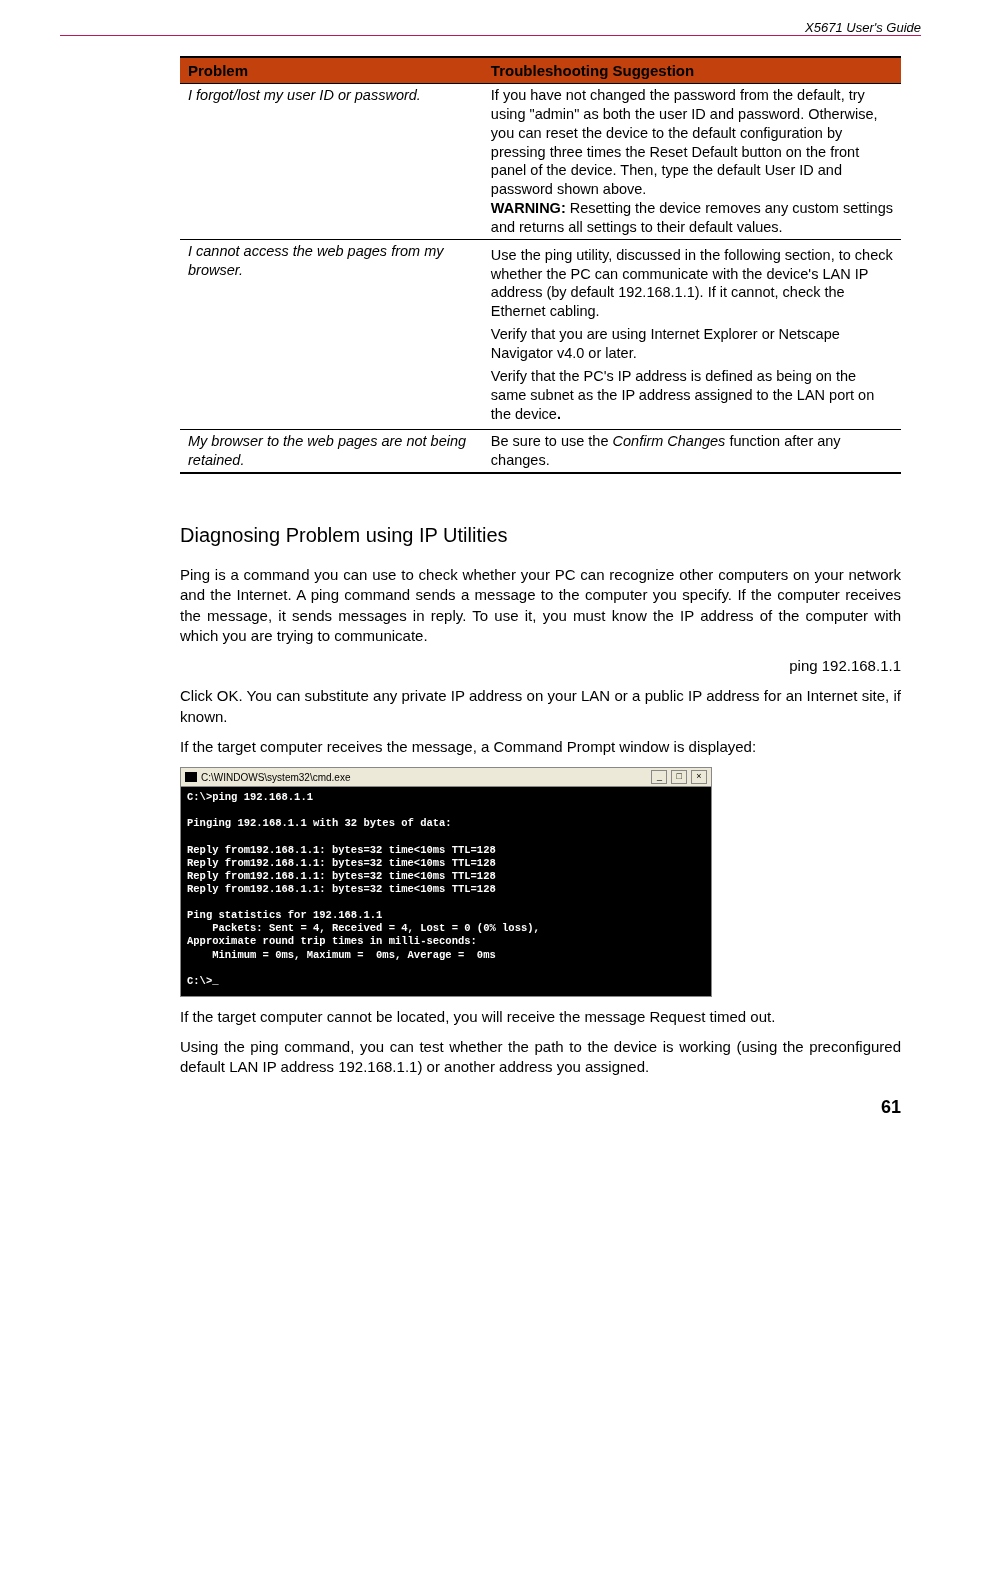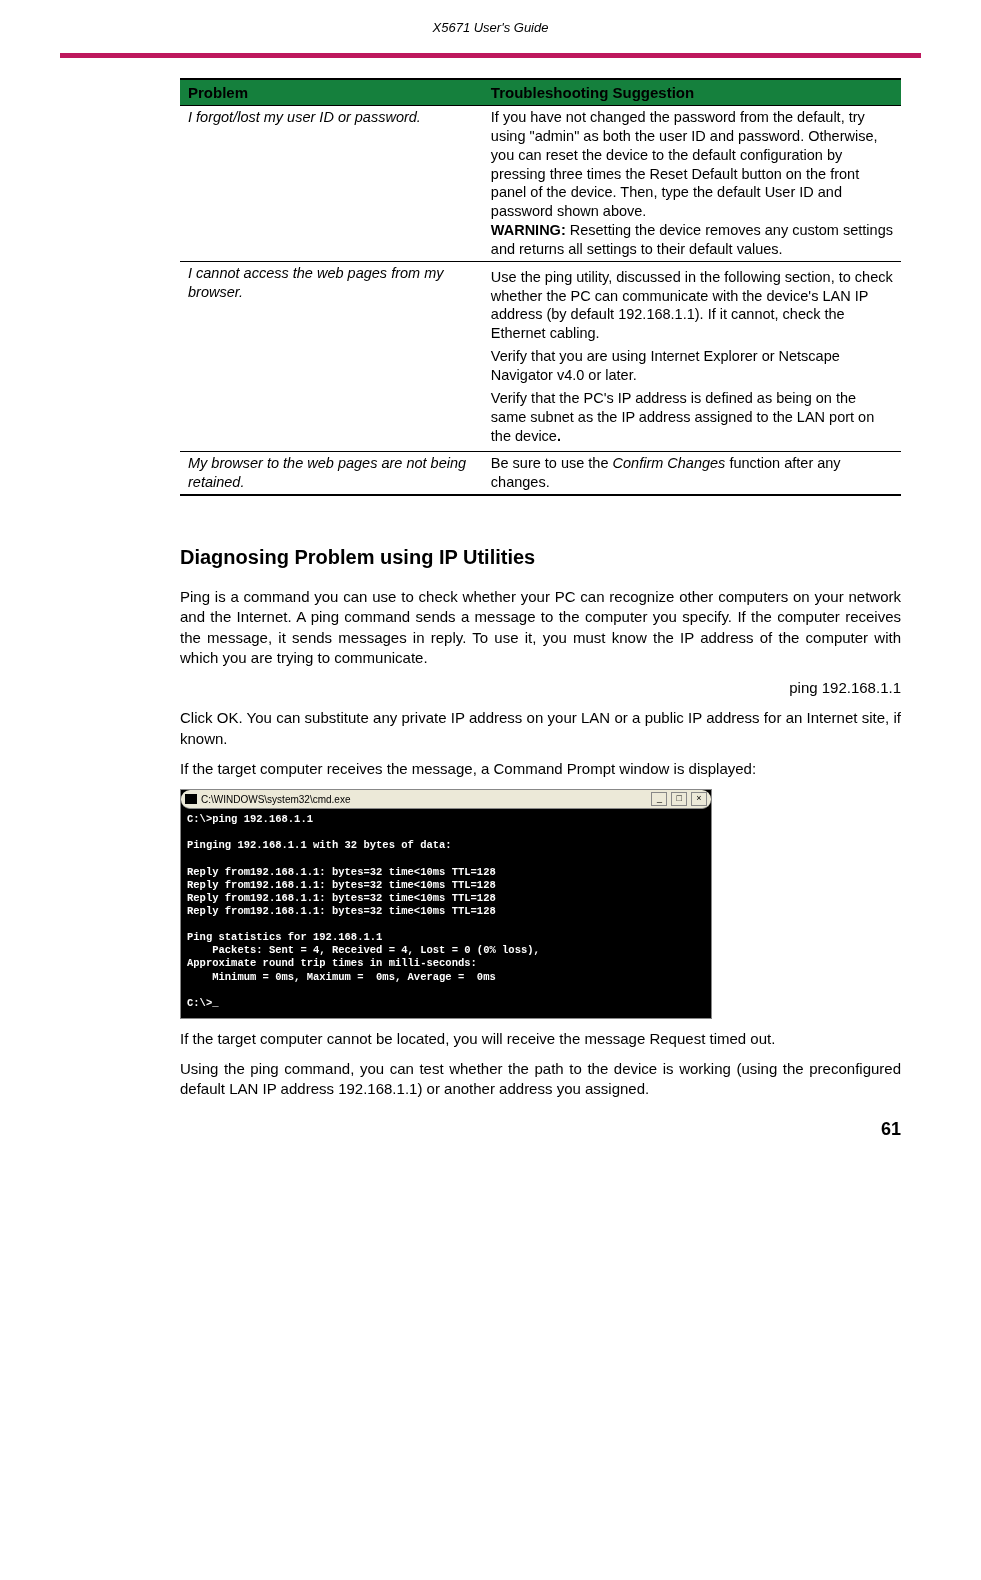--- a/index.html
+++ b/index.html
@@ -8,38 +8,38 @@
     padding: 0;
     color: #000;
     font-size: 14px;
     width: 981px;
   }
   .page {
     padding: 20px 60px 40px 60px;
   }
   .header {
     display: flex;
-    justify-content: center;
-    border-bottom: 5px solid #be185d;
+    justify-content: flex-end;
+    border-bottom: 1px solid #be185d;
     font-style: italic;
     font-size: 13px;
-    padding-bottom: 18px;
+    padding-bottom: 0;
     margin-bottom: 20px;
   }
   .table-container {
     margin-left: 120px;
     margin-right: 20px;
   }
   table.trouble {
     border-collapse: collapse;
     width: 100%;
   }
   table.trouble th {
     text-align: left;
-    background: #15803d;
+    background: #c2410c;
     font-weight: bold;
     padding: 4px 8px;
     border-top: 2px solid #000;
     border-bottom: 1px solid #000;
     font-size: 15px;
   }
   table.trouble td {
     vertical-align: top;
     padding: 2px 8px;
     border-bottom: 1px solid #000;
@@ -53,21 +53,21 @@
   table.trouble tr.last td {
     border-bottom: 2px solid #000;
   }
   .content {
     margin-left: 120px;
     margin-right: 20px;
     margin-top: 50px;
   }
   h2.section {
     font-family: Arial, sans-serif;
-    font-weight: bold;
+    font-weight: normal;
     font-size: 20px;
     margin-bottom: 18px;
     margin-top: 39px;
   }
   h3.sub {
     font-weight: bold;
     font-size: 15px;
     margin-bottom: 16px;
   }
   p.body {
@@ -89,21 +89,20 @@
   .cmd-title {
     background: #ece9d8;
     color: #000;
     border-bottom: 1px solid #888;
     padding: 2px 4px;
     font-family: "Tahoma", sans-serif;
     font-size: 10px;
     display: flex;
     justify-content: space-between;
     align-items: center;
-    border-radius: 9px;
   }
   .cmd-title-left {
     display: flex;
     align-items: center;
     gap: 4px;
   }
   .cmd-icon {
     width: 12px;
     height: 10px;
     background: #000;

